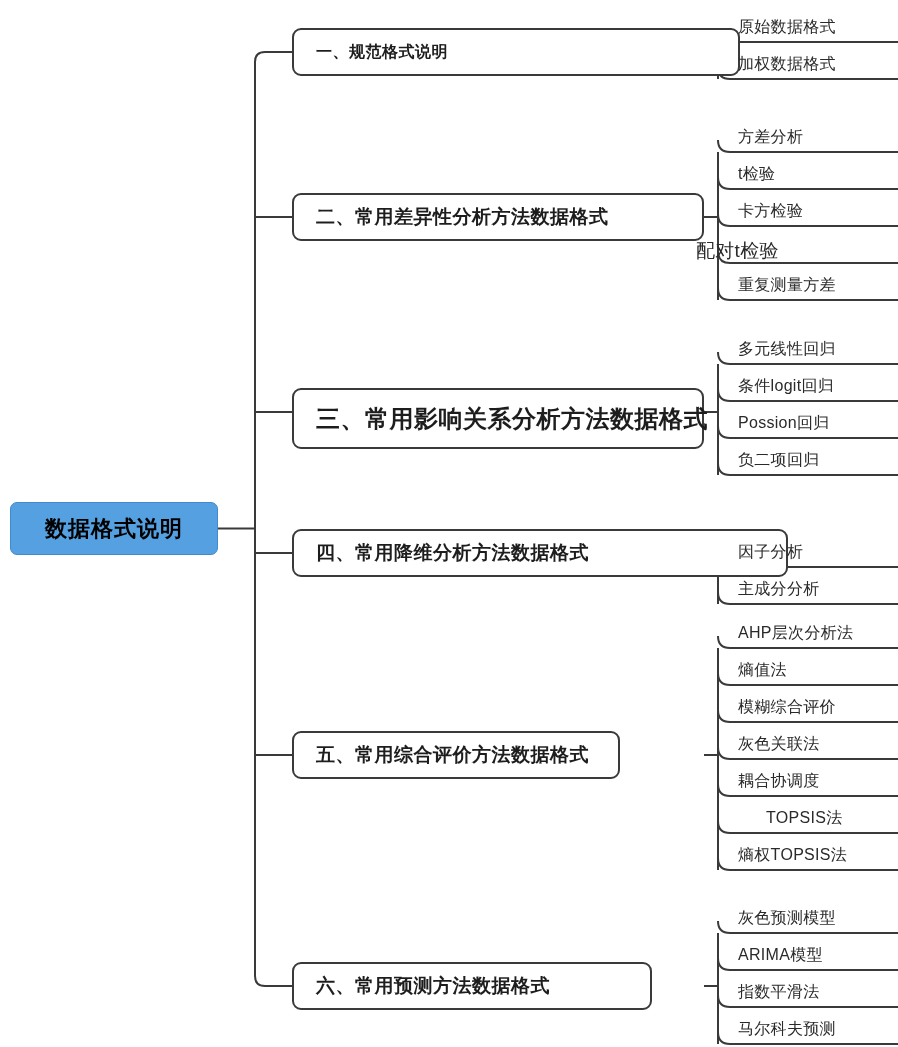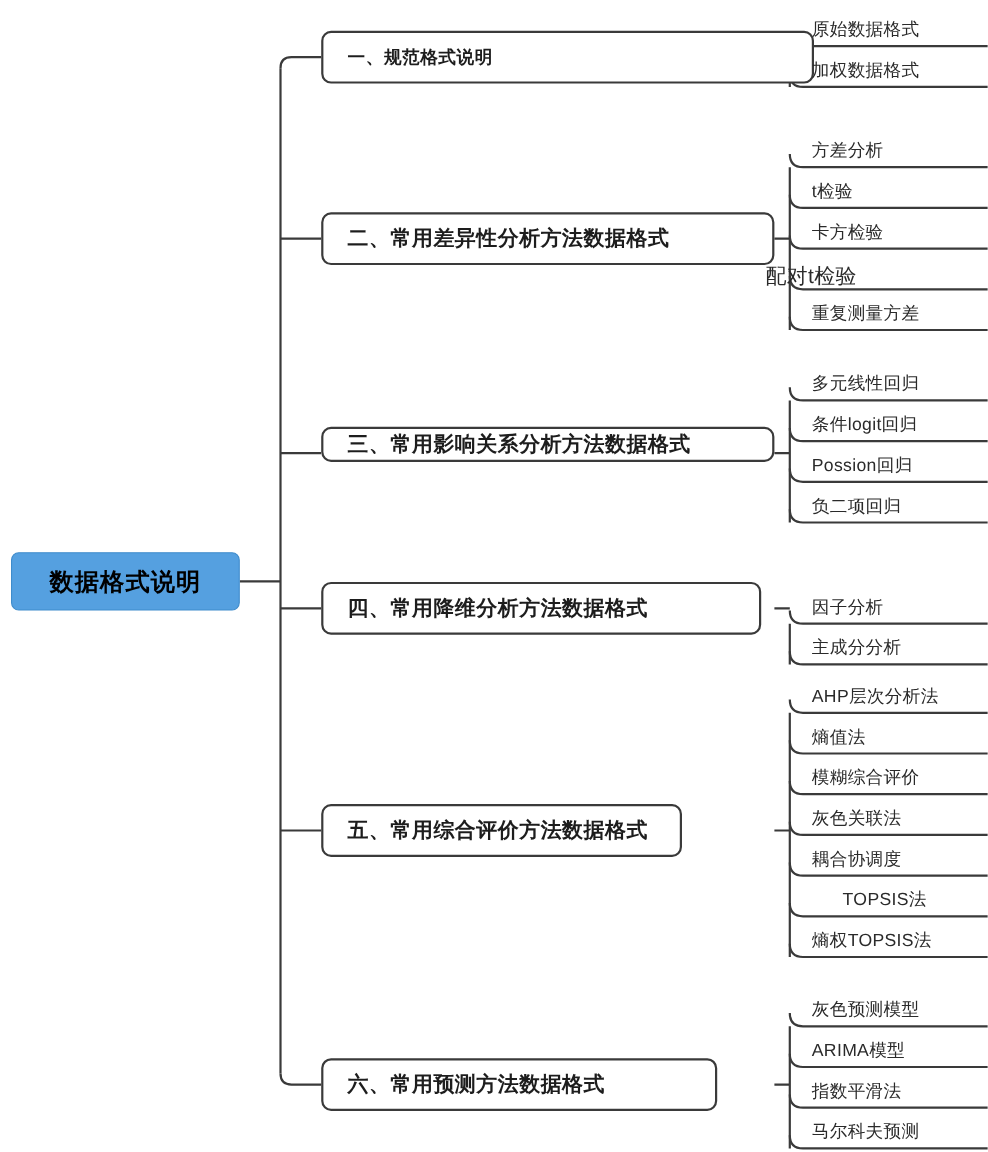--- a/index.html
+++ b/index.html
@@ -107,24 +107,24 @@
     <span>数据格式说明</span>
   </div>
 
   <div id="branch-host">
       <div class="branch-node" style="left: 292px; top: 28px; width: 448px; height: 48px; font-size: 16px; text-align: right;">
         <span>一、规范格式说明</span>
       </div>
       <div class="branch-node" style="left: 292px; top: 193px; width: 412px; height: 48px; font-size: 19px;">
         <span>二、常用差异性分析方法数据格式</span>
       </div>
-      <div class="branch-node" style="left: 292px; top: 388px; width: 412px; height: 32px; font-size: 19px; align-items: center;">
+      <div class="branch-node" style="left: 292px; top: 388px; width: 412px; height: 61px; font-size: 24px; align-items: center;">
         <span>三、常用影响关系分析方法数据格式</span>
       </div>
-      <div class="branch-node" style="left: 292px; top: 529px; width: 400px; height: 48px; font-size: 19px;">
+      <div class="branch-node" style="left: 292px; top: 529px; width: 496px; height: 48px; font-size: 19px;">
         <span>四、常用降维分析方法数据格式</span>
       </div>
       <div class="branch-node" style="left: 292px; top: 731px; width: 328px; height: 48px; font-size: 19px;">
         <span>五、常用综合评价方法数据格式</span>
       </div>
       <div class="branch-node" style="left: 292px; top: 962px; width: 360px; height: 48px; font-size: 19px;">
         <span>六、常用预测方法数据格式</span>
       </div>
     </div>
   <div id="leaf-host">

